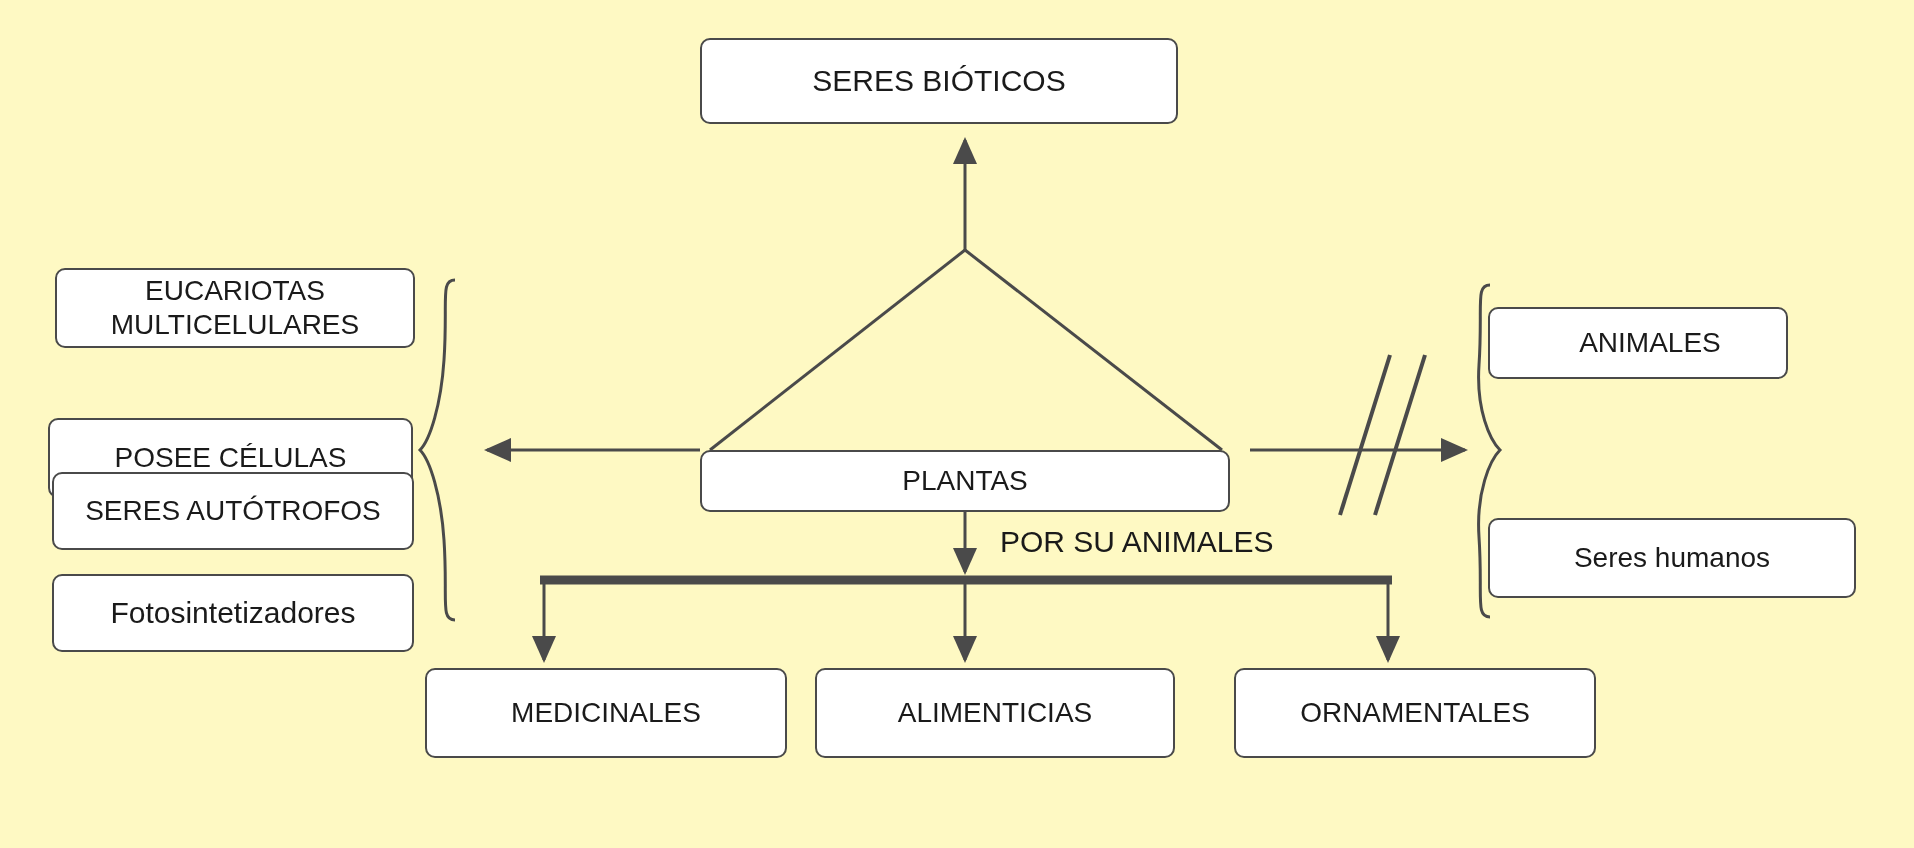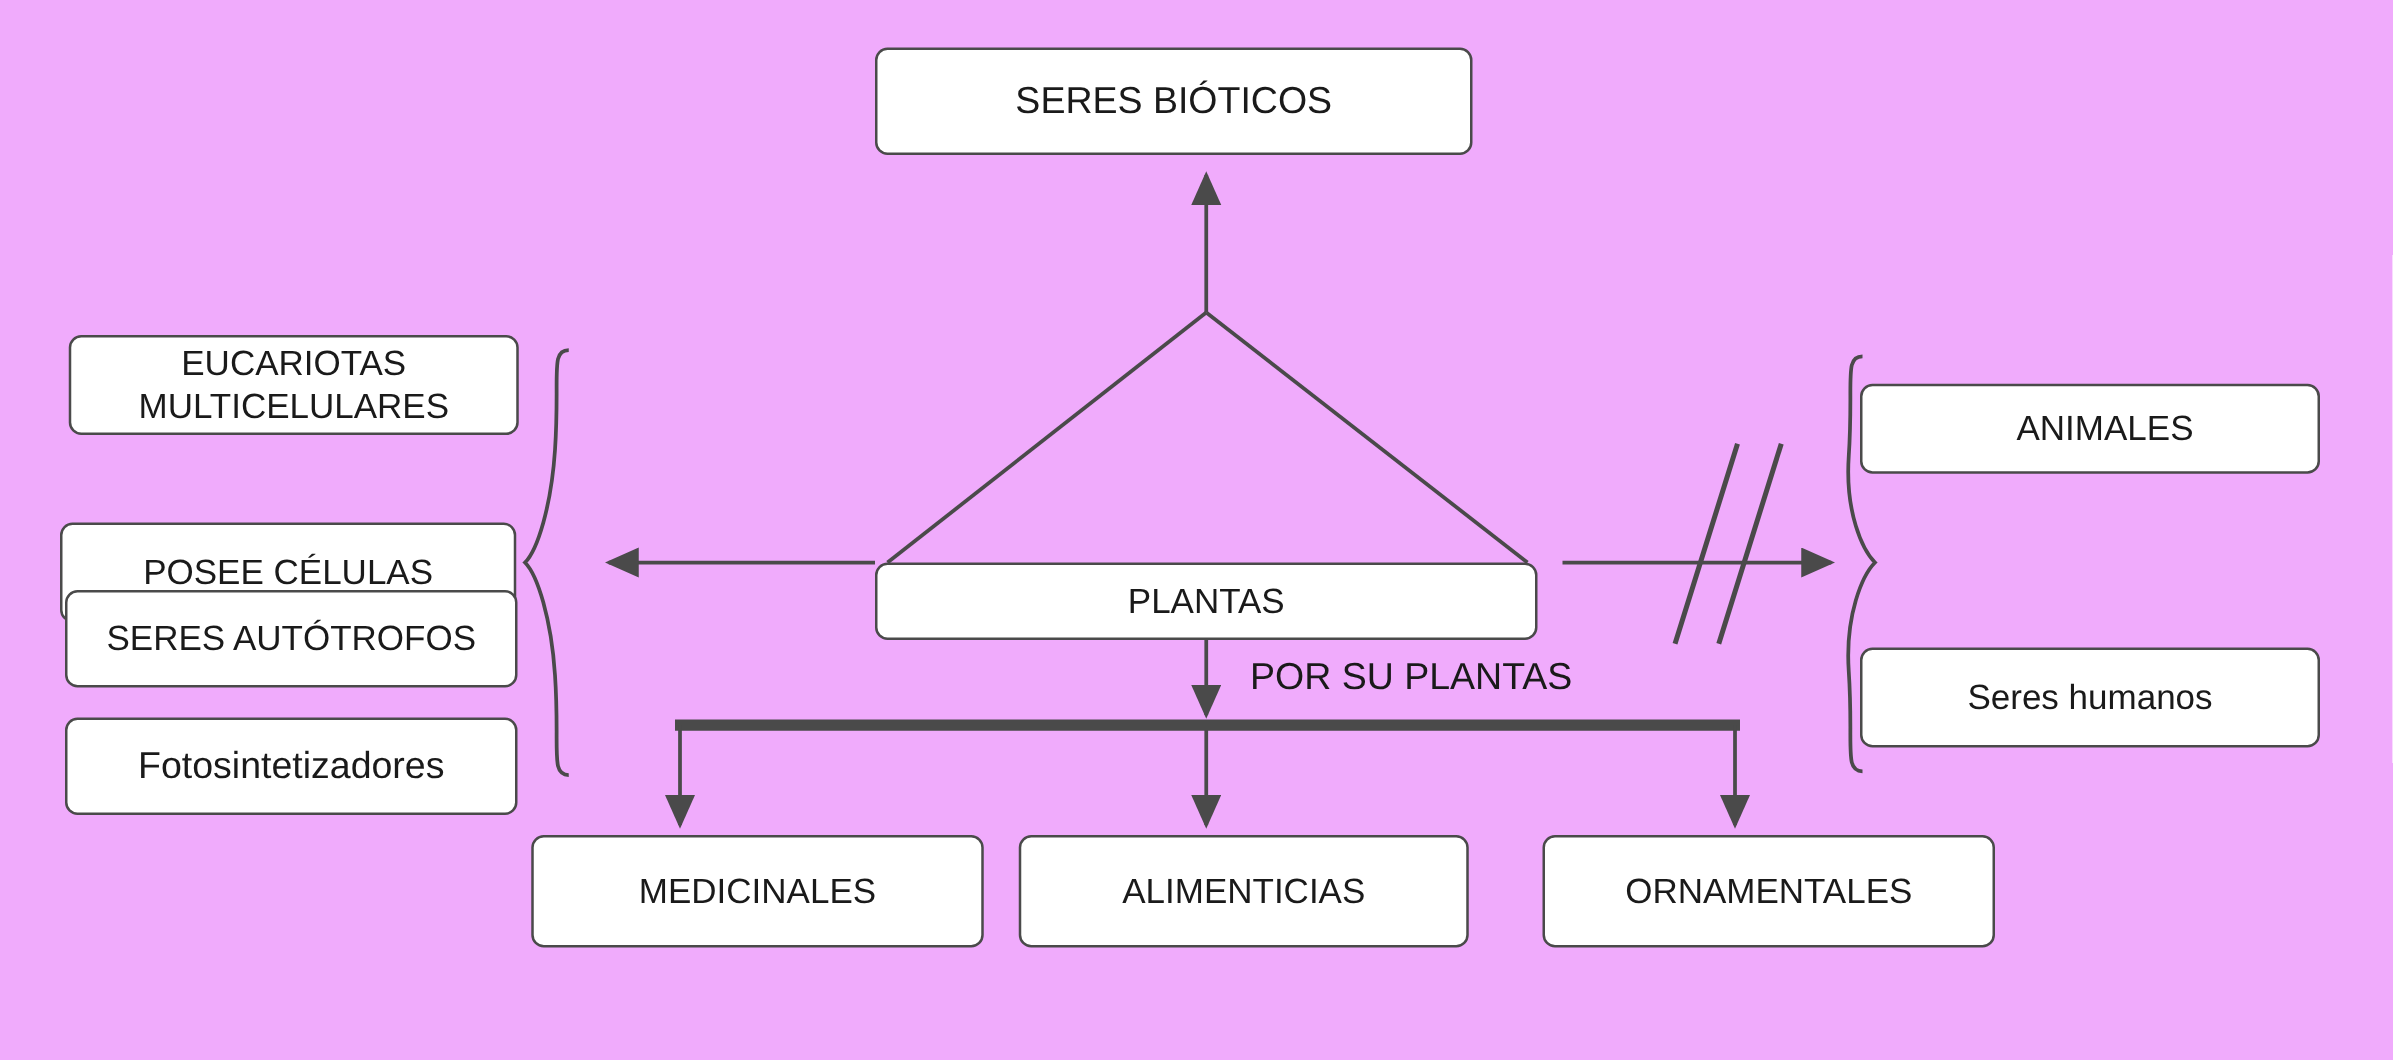--- a/index.html
+++ b/index.html
@@ -8,21 +8,21 @@
     background: #ffffff;
   }
   body {
     font-family: "Liberation Sans", sans-serif;
     color: #1a1a1a;
   }
   #canvas {
     position: relative;
     width: 1914px;
     height: 848px;
-    background: #f0abfc;
+    background: #fef9c3;
     overflow: hidden;
   }
   .node {
     position: absolute;
     box-sizing: border-box;
     border: 2px solid #4a4a4a;
     border-radius: 10px;
     background: #ffffff;
     display: flex;
     align-items: center;
@@ -133,30 +133,30 @@
   </div>
 
   <div class="node f-28" style="left:52px; top:472px; width:362px; height:78px;">
     <span>SERES AUTÓTROFOS</span>
   </div>
 
   <div class="node f-30" style="left:52px; top:574px; width:362px; height:78px;">
     <span>Fotosintetizadores</span>
   </div>
 
-  <div class="node f-28" style="left:1488px; top:307px; width:368px; height:72px;padding-left:32px;">
+  <div class="node f-28" style="left:1488px; top:307px; width:300px; height:72px;padding-left:32px;">
     <span>ANIMALES</span>
   </div>
 
   <div class="node f-28" style="left:1488px; top:518px; width:368px; height:80px;">
     <span>Seres humanos</span>
   </div>
 
   <div class="label-plain f-30" style="left:1000px; top:525px;">
-    <span>POR SU PLANTAS</span>
+    <span>POR SU ANIMALES</span>
   </div>
 
   <div class="node f-28" style="left:425px; top:668px; width:362px; height:90px;">
     <span>MEDICINALES</span>
   </div>
 
   <div class="node f-28" style="left:815px; top:668px; width:360px; height:90px;">
     <span>ALIMENTICIAS</span>
   </div>
 

